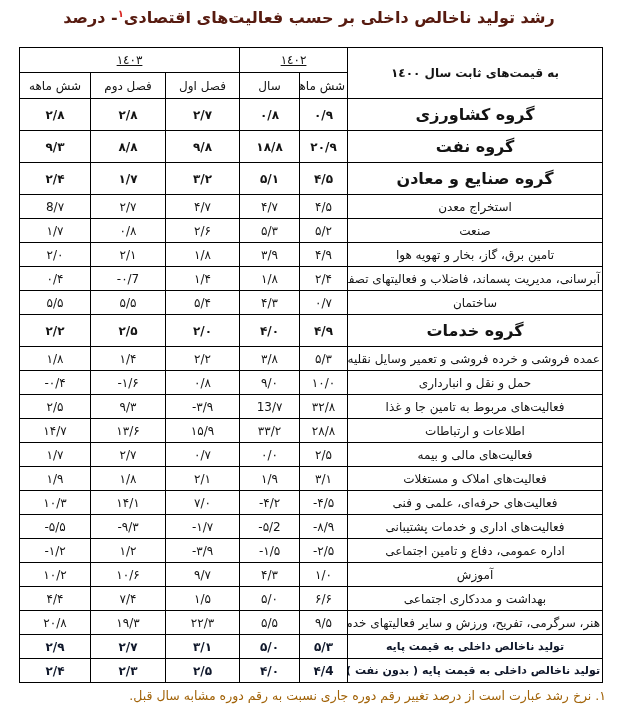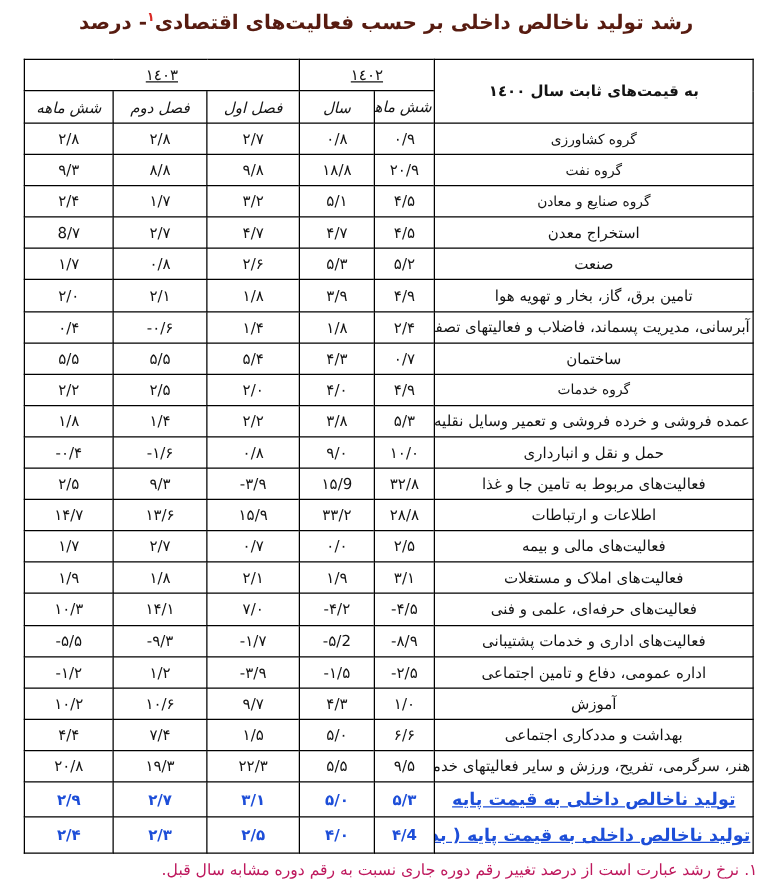--- a/index.html
+++ b/index.html
@@ -25,33 +25,33 @@
     border: 1.4px solid #000;
   }
   .gdp-table th, .gdp-table td {
     border: 1px solid #000;
     font-size: 12px; color: #141414;
     text-align: center; vertical-align: middle;
     padding: 0 2px; overflow: hidden; white-space: nowrap;
   }
   .red-head  { color: #d92a26; font-weight: bold; font-size: 13.5px; }
   .year-head { font-weight: normal; font-size: 13px; height: 25px; text-decoration: underline; }
-  .sub-head  { font-weight: normal; font-size: 12px; height: 26px; font-style: italic; }
+  .sub-head  { font-weight: normal; font-size: 12px; height: 26px; }
 
   .label-cell { text-align: right; padding: 0 8px 0 2px; font-size: 11px; }
   .value-cell { direction: ltr; font-size: 12px; }
 
-  tr.row-bold td { font-weight: normal; }
-  tr.row-bold .label-cell { font-size: 11px; }
-  tr.row-red td { font-weight: bold; color: #1d4ed8; }
-  tr.row-red .label-cell { font-size: 14px; text-decoration: underline; }
+  tr.row-bold td { font-weight: bold; }
+  tr.row-bold .label-cell { font-size: 16px; }
+  tr.row-red td { font-weight: bold; color: #0f172a; }
+  tr.row-red .label-cell { font-size: 11px; }
 
   .footnote {
     position: absolute; top: 688px; right: 12px; width: 596px;
-    text-align: right; font-size: 12.5px; color: #be185d; direction: rtl;
+    text-align: right; font-size: 12.5px; color: #a16207; direction: rtl;
   }
 </style>
 </head>
 <body>
 
 <div class="page">
 
   <div class="title">
     <span>رشد تولید ناخالص داخلی بر حسب فعالیت‌های اقتصادی</span><sup class="fn-ref">۱</sup><span>- درصد</span>
   </div>
@@ -126,21 +126,21 @@
           <td class="value-cell">۳/۹</td>
           <td class="value-cell">۱/۸</td>
           <td class="value-cell">۲/۱</td>
           <td class="value-cell">۲/۰</td>
         </tr>
         <tr class="row-normal">
           <td class="label-cell">آبرسانی، مدیریت پسماند، فاضلاب و فعالیتهای تصفیه</td>
           <td class="value-cell">۲/۴</td>
           <td class="value-cell">۱/۸</td>
           <td class="value-cell">۱/۴</td>
-          <td class="value-cell">-۰/۶</td>
+          <td class="value-cell">-۰/7</td>
           <td class="value-cell">۰/۴</td>
         </tr>
         <tr class="row-normal">
           <td class="label-cell">ساختمان</td>
           <td class="value-cell">۰/۷</td>
           <td class="value-cell">۴/۳</td>
           <td class="value-cell">۵/۴</td>
           <td class="value-cell">۵/۵</td>
           <td class="value-cell">۵/۵</td>
         </tr>
@@ -164,21 +164,21 @@
           <td class="label-cell">حمل و نقل و انبارداری</td>
           <td class="value-cell">۱۰/۰</td>
           <td class="value-cell">۹/۰</td>
           <td class="value-cell">۰/۸</td>
           <td class="value-cell">-۱/۶</td>
           <td class="value-cell">-۰/۴</td>
         </tr>
         <tr class="row-normal">
           <td class="label-cell">فعالیت‌های مربوط به تامین جا و غذا</td>
           <td class="value-cell">۳۲/۸</td>
-          <td class="value-cell">۱۵/9</td>
+          <td class="value-cell">13/۷</td>
           <td class="value-cell">-۳/۹</td>
           <td class="value-cell">۹/۳</td>
           <td class="value-cell">۲/۵</td>
         </tr>
         <tr class="row-normal">
           <td class="label-cell">اطلاعات و ارتباطات</td>
           <td class="value-cell">۲۸/۸</td>
           <td class="value-cell">۳۳/۲</td>
           <td class="value-cell">۱۵/۹</td>
           <td class="value-cell">۱۳/۶</td>

